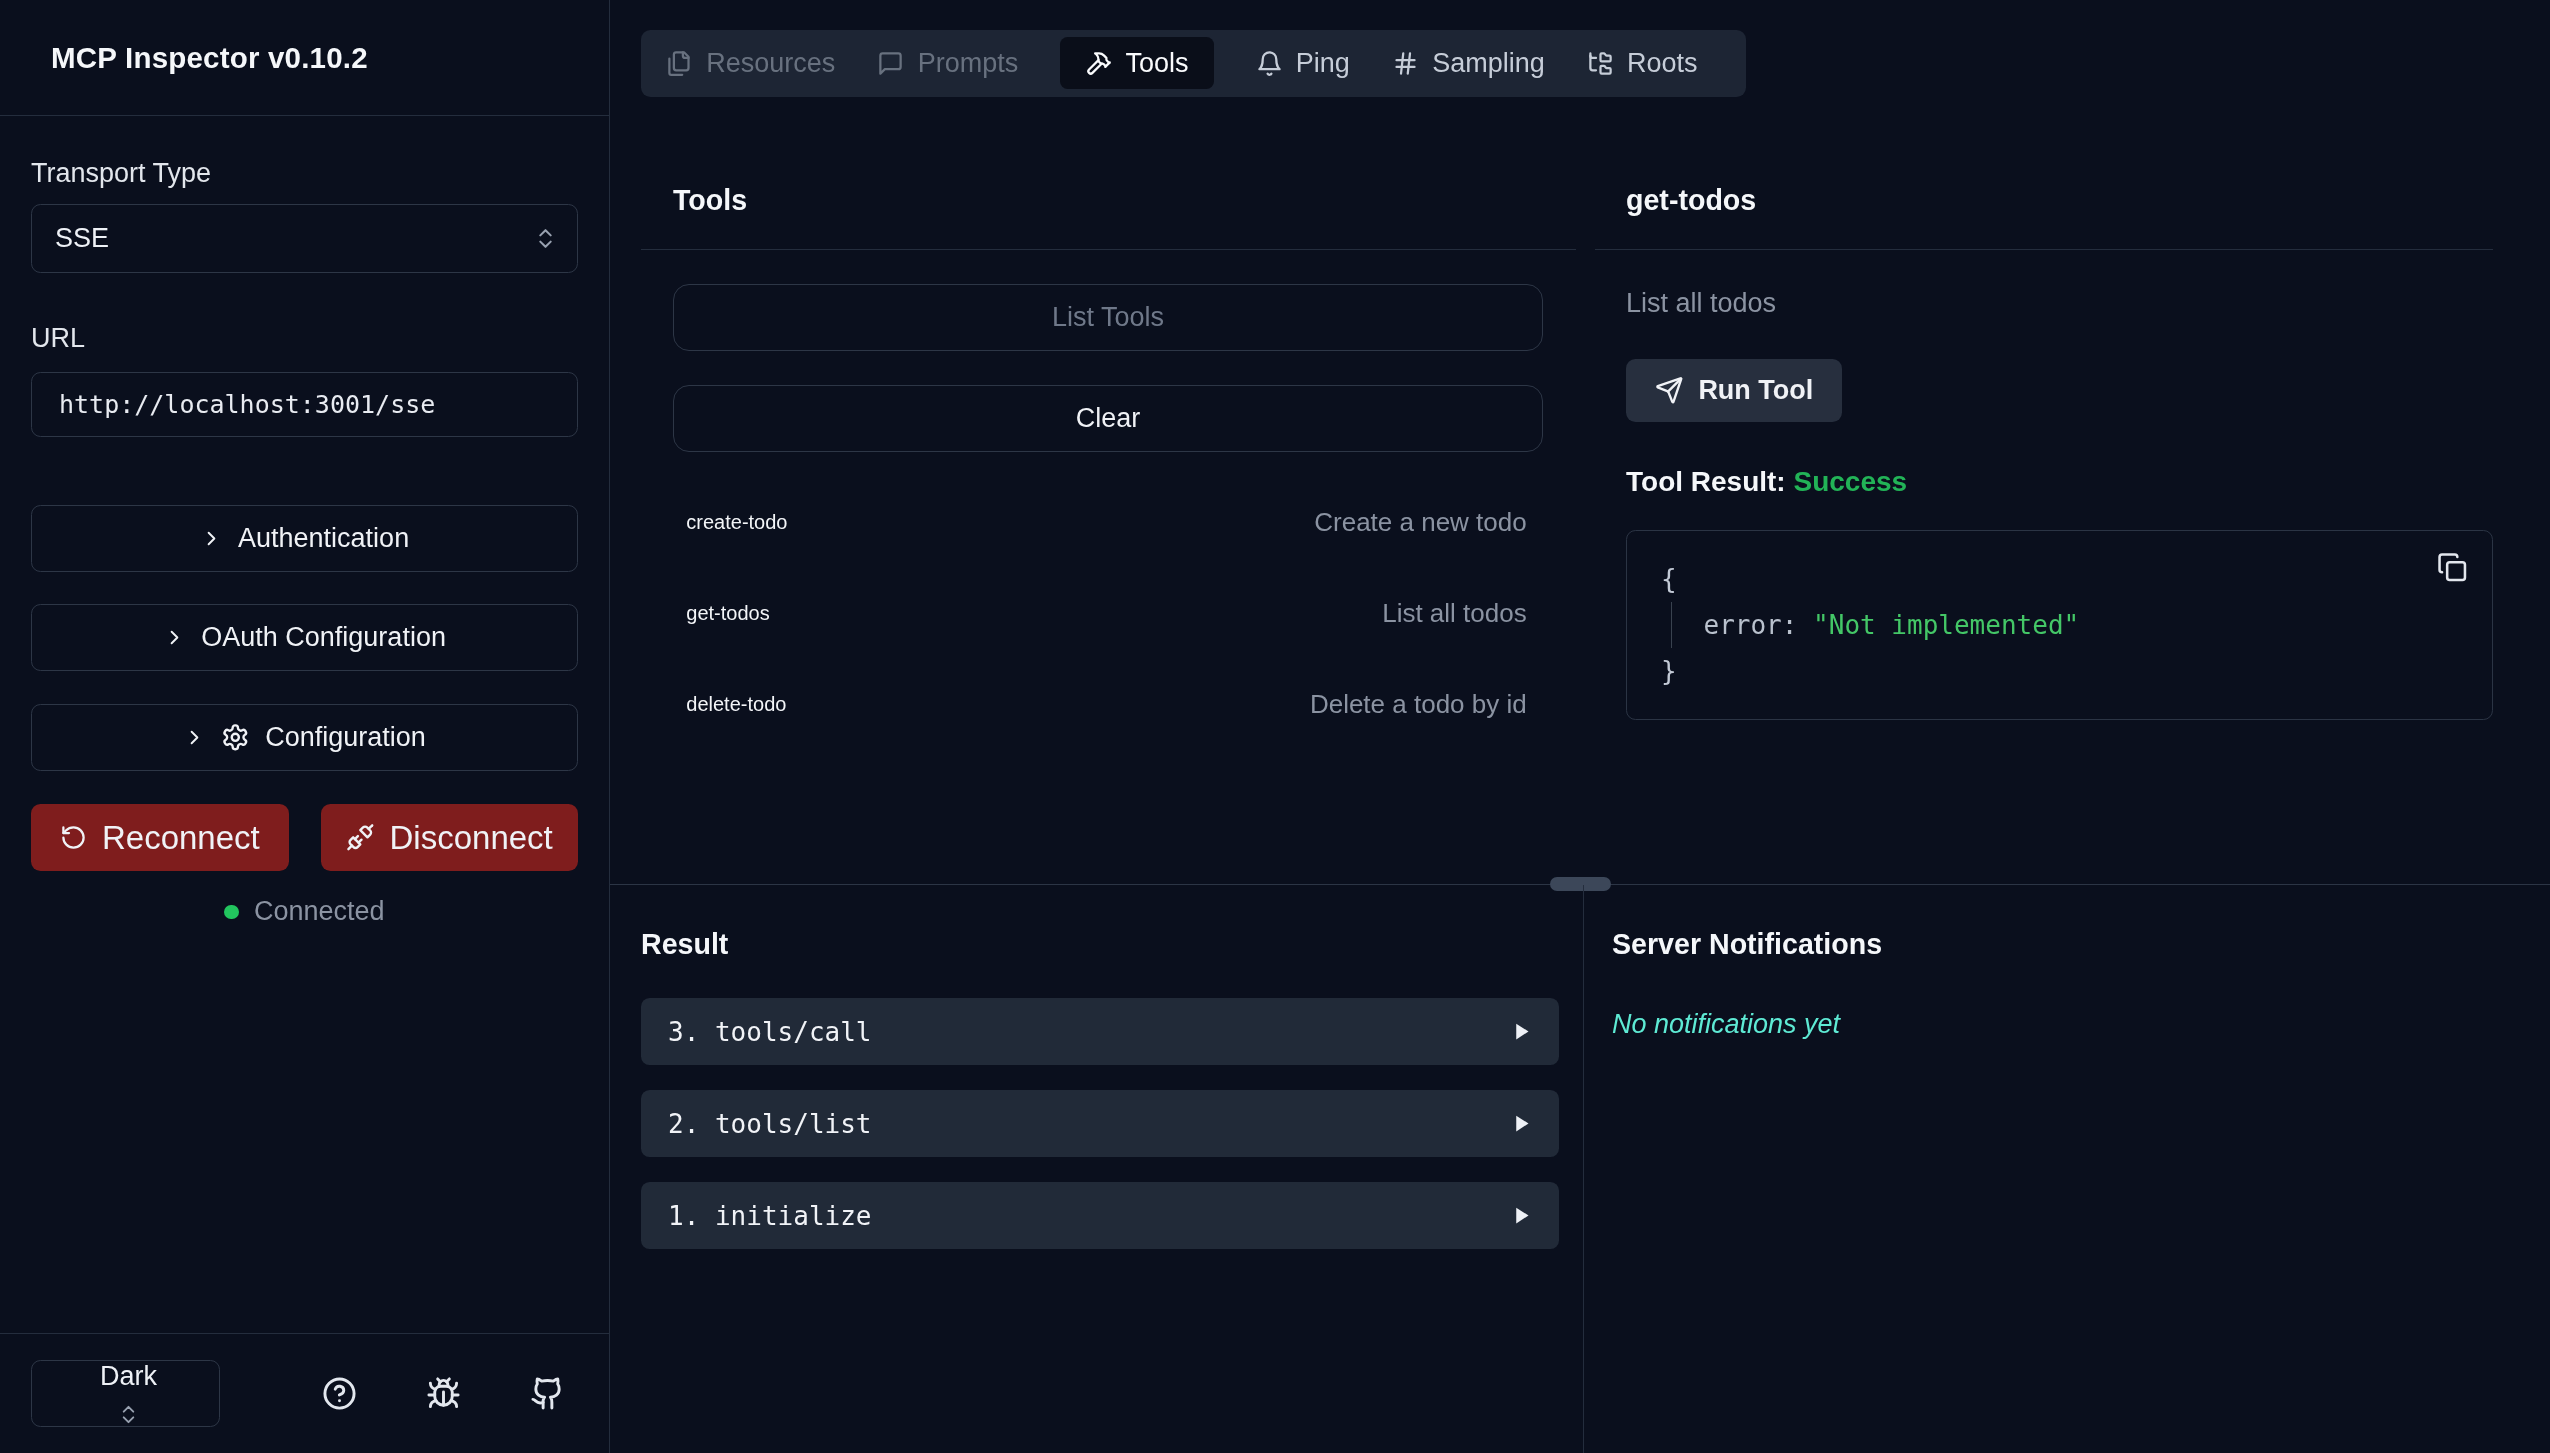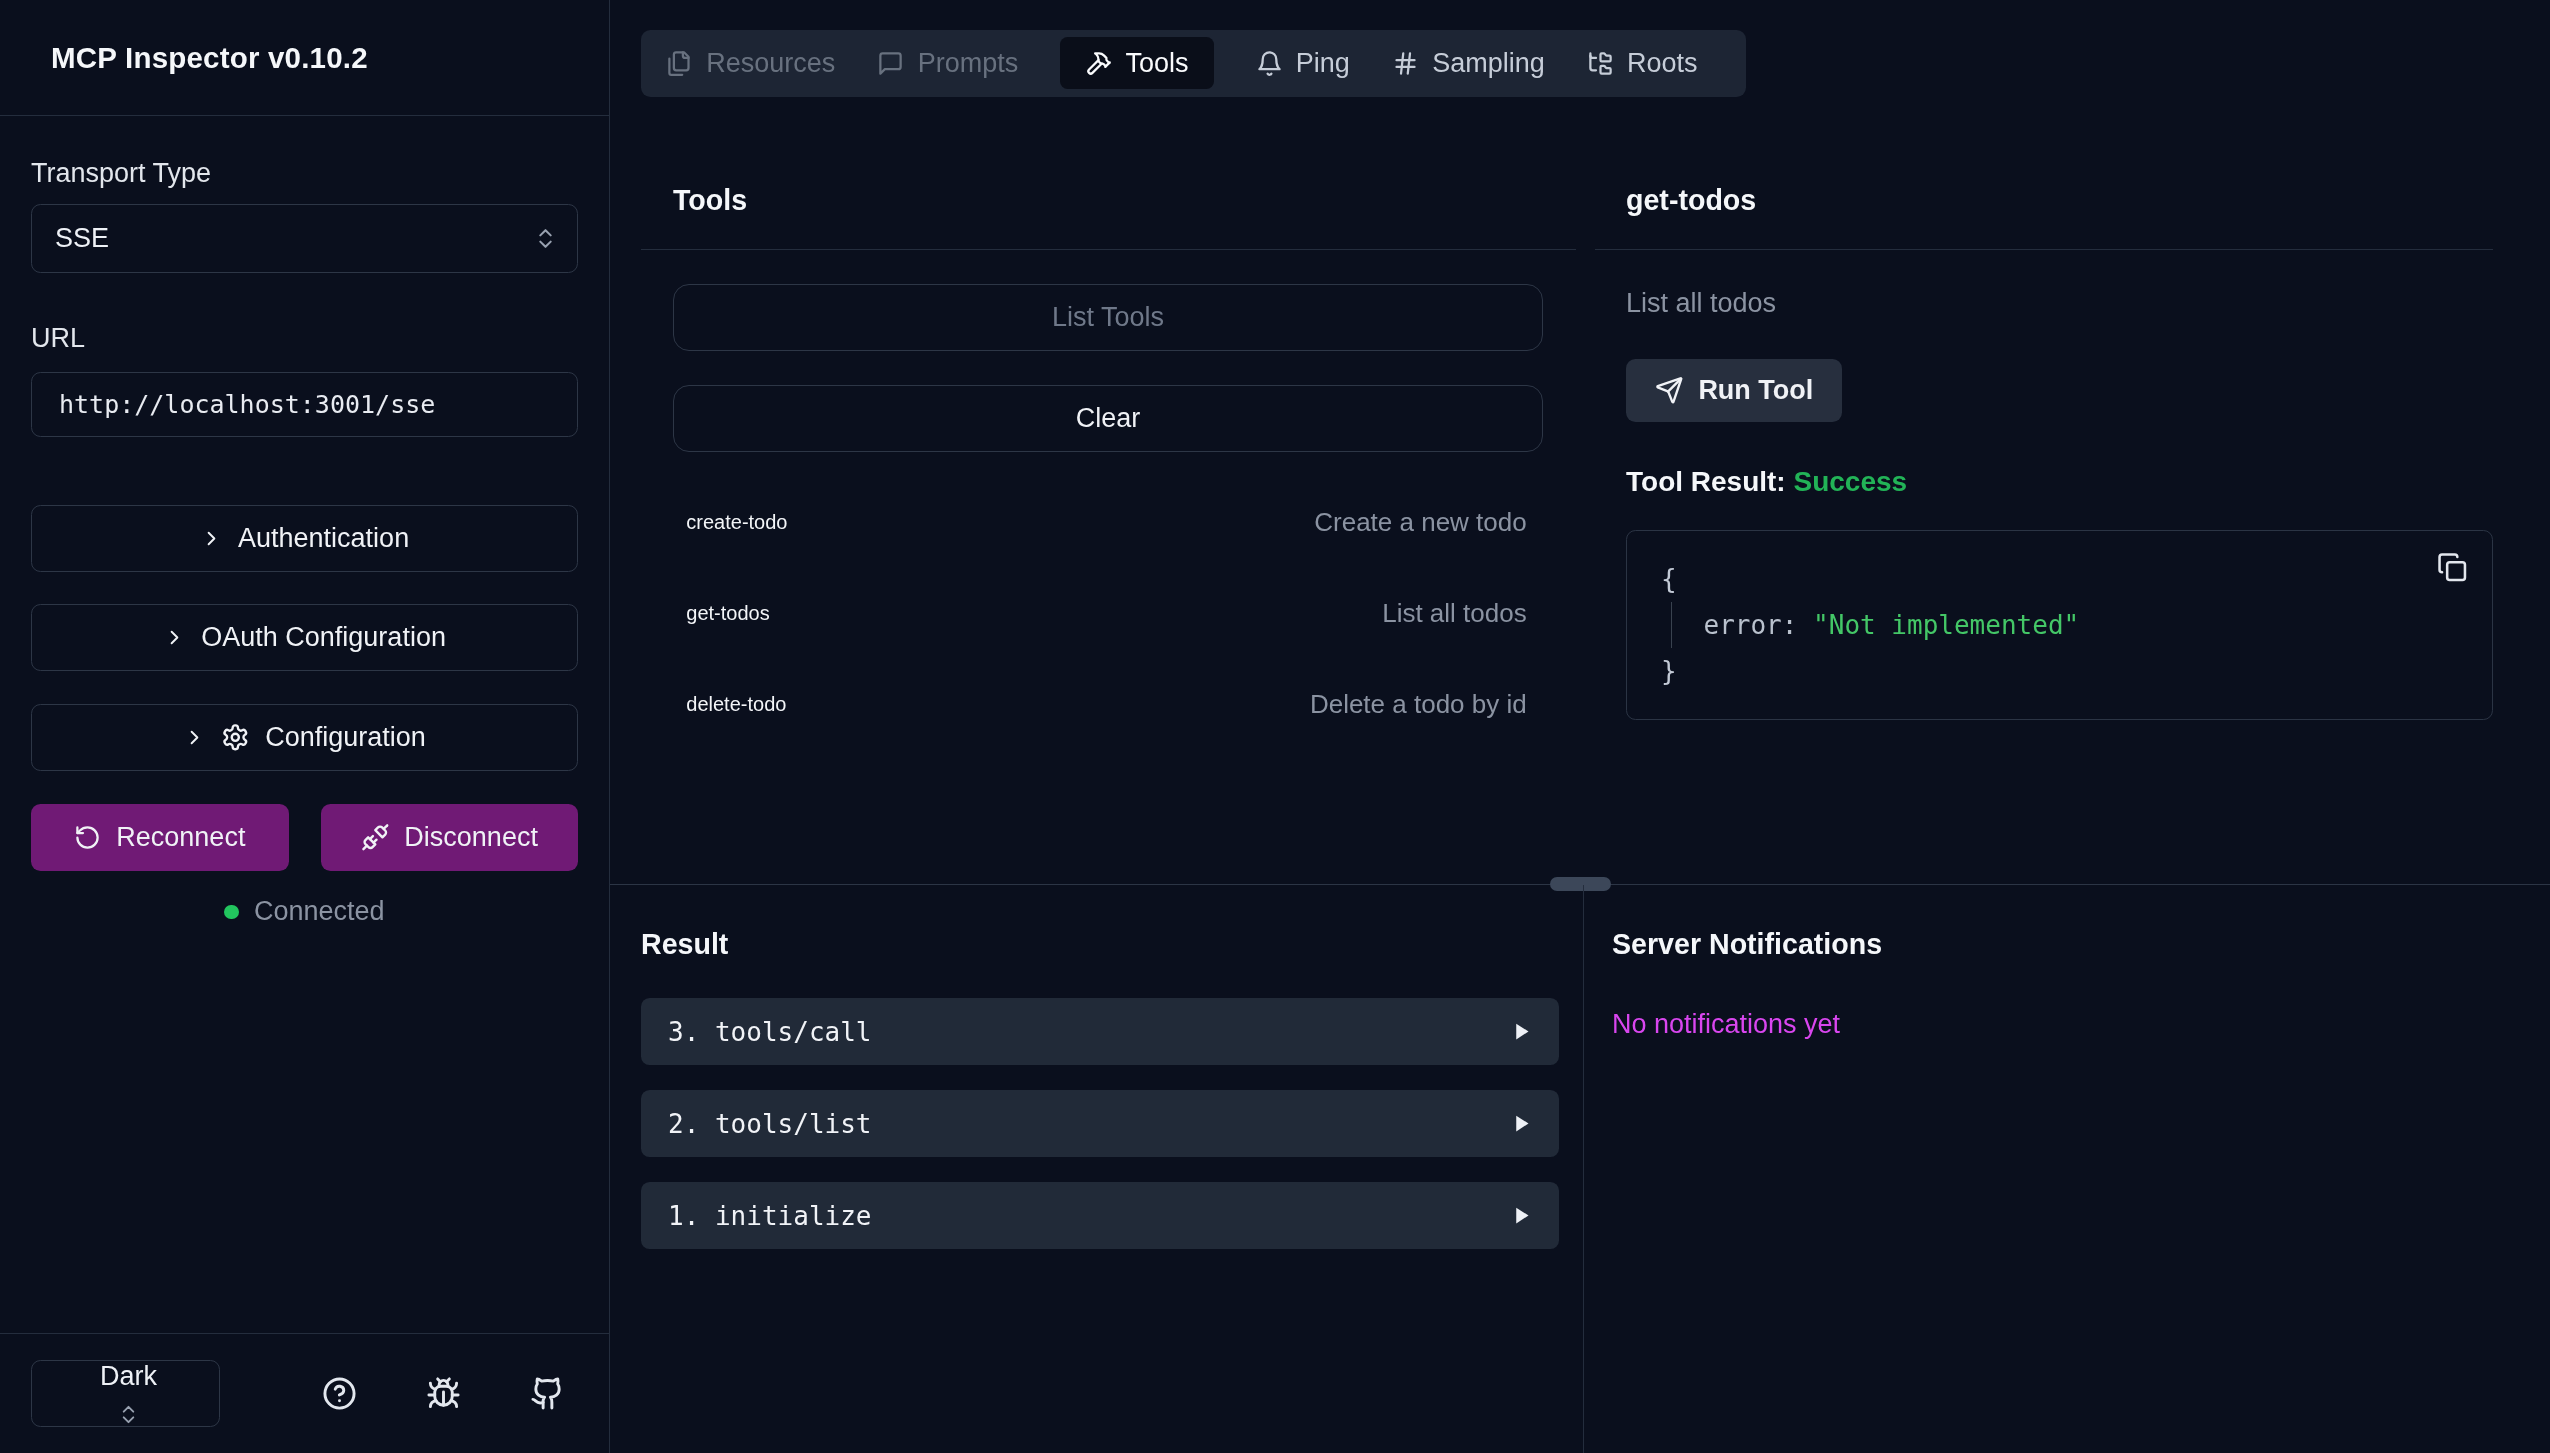--- a/index.html
+++ b/index.html
@@ -40,22 +40,22 @@
     padding: 0 27px; outline: none;
   }
   .btn-outline {
     width: 100%; height: 67px; border: 1px solid #2d3646; border-radius: 9.5px;
     background: transparent; color: #f0f2f6; font-size: 27px; font-family: inherit;
     display: flex; align-items: center; justify-content: center; gap: 15.2px; cursor: pointer;
   }
   .mt34 { margin-top: 32px; } .mt35 { margin-top: 33px; } .mt36 { margin-top: 34px; }
   .connect-row { display: flex; gap: 32px; margin-top: 33px; }
   .btn-solid {
-    flex: 1; height: 67px; border: none; border-radius: 9.5px; background: #701a75;
-    color: #f0f2f6; font-size: 27px; font-family: inherit; font-weight: 500;
+    flex: 1; height: 67px; border: none; border-radius: 9.5px; background: #7f1d1d;
+    color: #f0f2f6; font-size: 33px; font-family: inherit; font-weight: 500;
     display: flex; align-items: center; justify-content: center; gap: 15.2px; cursor: pointer;
   }
   .status-row { margin-top: 25px; display: flex; align-items: center; justify-content: center; gap: 15.2px; }
   .status-dot { width: 14.3px; height: 14.3px; border-radius: 50%; background: #22c55e; }
   .status-text { font-size: 27px; color: #8b93a2; }
   .sidebar-footer {
     position: absolute; left: 0; right: 0; bottom: 0; height: 120px;
     border-top: 1px solid #242d3d; display: flex; align-items: center; padding: 0 31px;
   }
   .sel-theme { width: 189px; height: 67px; padding: 0 17px 0 23px; flex-direction: column; }
@@ -128,21 +128,21 @@
   .notif-col { position: absolute; left: 1612px; top: 885px; width: 895px; }
   .history-col .panel-h2, .notif-col .panel-h2 { margin-top: 42px; }
   .history-list { margin-top: 37px; display: flex; flex-direction: column; gap: 25px; }
   .history-item {
     height: 67px; background: #212a38; border-radius: 8.6px; cursor: pointer;
     display: flex; align-items: center; justify-content: space-between; padding: 0 27px;
     border: none; font-family: inherit; width: 100%;
   }
   .history-label { font-family: "DejaVu Sans Mono", monospace; font-size: 26px; color: #f1f3f7; }
   .history-item .play { color: #eef1f6; }
-  .notif-empty { margin-top: 48px; font-size: 27px; color: #d946ef; }
+  .notif-empty { margin-top: 48px; font-size: 27px; font-style: italic; color: #5eead4; }
 </style>
 </head>
 <body>
 
 <aside class="sidebar">
   <div class="sidebar-header">
     <div class="app-title">MCP Inspector v0.10.2</div>
   </div>
 
   <div class="sidebar-content">

